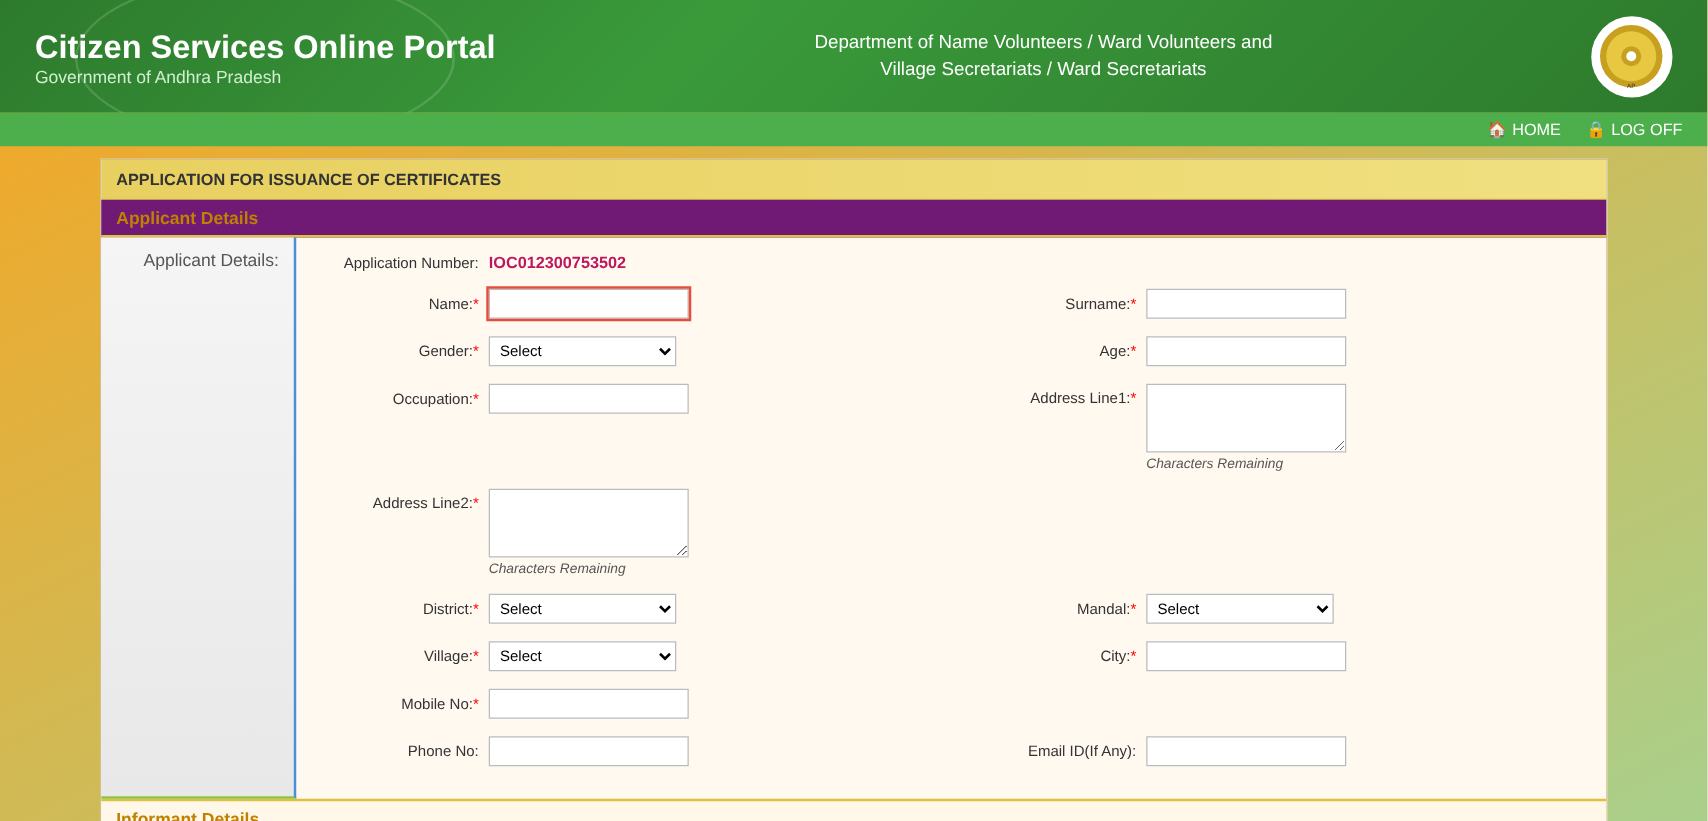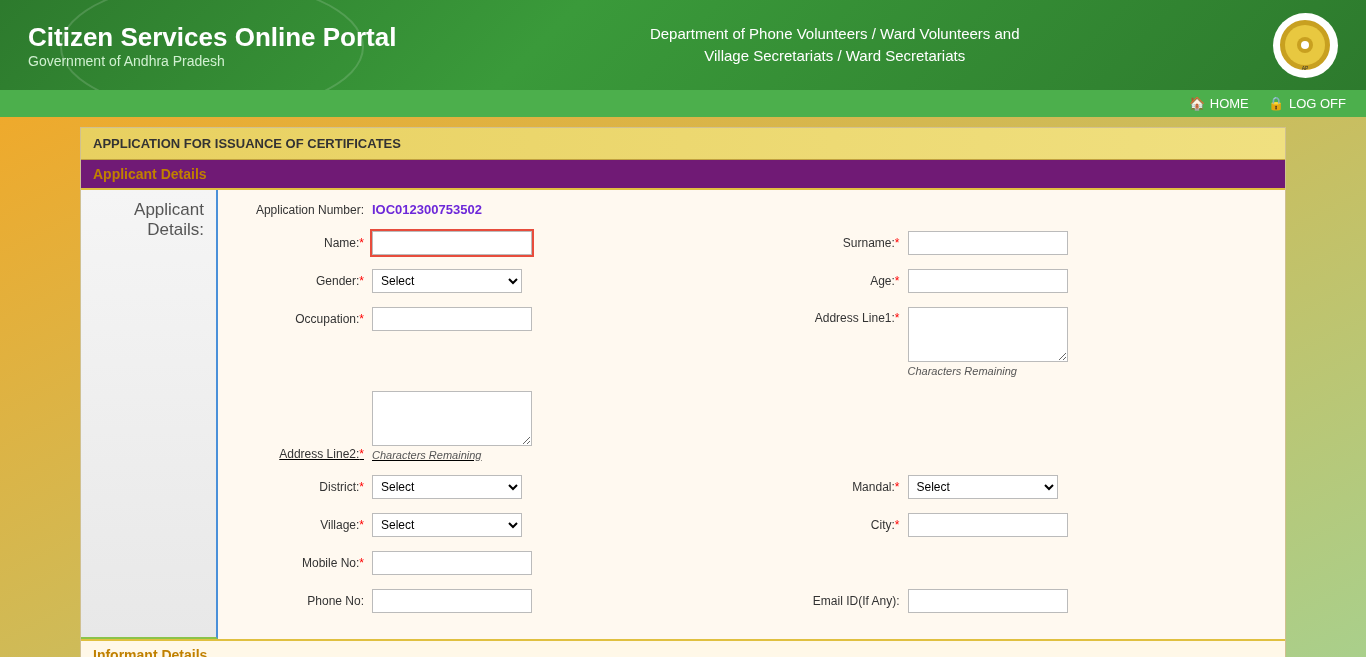--- a/index.html
+++ b/index.html
@@ -95,25 +95,25 @@
       color: #333;
       border-bottom: 1px solid #c0a040;
     }
 
     .sub-section {
       display: flex;
       min-height: 50px;
     }
 
     .sub-section-label {
-      width: 137px;
+      width: 156px;
       background: linear-gradient(to bottom, #f5f5f5, #e8e8e8);
       padding: 10px 12px;
       text-align: right;
-      font-size: 17px;
+      font-size: 14px;
       color: #555;
       border-right: 2px solid #4a90d9;
       border-bottom: 2px solid #8bc34a;
     }
 
     .form-area {
       flex: 1;
       padding: 12px 16px;
     }
 
@@ -192,21 +192,21 @@
   </style>
 </head>
 <body>
 
 <div class="header">
   <div class="header-left">
     <span class="header-title">Citizen Services Online Portal</span>
     <span class="header-subtitle">Government of Andhra Pradesh</span>
   </div>
   <div class="header-center">
-    <div>Department of Phone Volunteers / Ward Volunteers and</div>
+    <div>Department of Name Volunteers / Ward Volunteers and</div>
     <div>Village Secretariats / Ward Secretariats</div>
   </div>
   <div class="header-logo">
     <svg width="55" height="55" viewBox="0 0 55 55">
       <circle cx="27" cy="27" r="26" fill="#c8a020" stroke="#fff" stroke-width="2"></circle>
       <circle cx="27" cy="27" r="20" fill="#e8c840"></circle>
       <circle cx="27" cy="27" r="8" fill="#c8a020"></circle>
       <circle cx="27" cy="27" r="4" fill="#fff"></circle>
       <text x="27" y="52" text-anchor="middle" font-size="5" fill="#333">AP</text>
     </svg>
@@ -235,21 +235,21 @@
   <div class="sub-section">
     <div class="sub-section-label">
       <span>Applicant Details:</span>
     </div>
     <div class="form-area">
 
       <div class="two-col" style="margin-bottom:8px;">
         <div class="col-left">
           <div class="form-row">
             <span class="form-label">Application Number:</span>
-            <span style="font-size:13px; font-weight:bold; color:#6d28d9;">IOC012300753502</span>
+            <span style="font-size:13px; font-weight:bold; color:#be185d;">IOC012300753502</span>
           </div>
         </div>
       </div>
 
       <div class="two-col" style="margin-bottom:8px;justify-content:flex-end;">
         <div class="col-left">
           <div class="form-row">
             <span class="form-label">Name:<span class="required">*</span></span>
             <input type="text" class="form-input focused" style="outline: rgb(231, 76, 60) solid 2px;">
           </div>
@@ -295,21 +295,21 @@
             <div>
               <textarea class="address-textarea" style=""></textarea>
               <div class="chars-remaining">Characters Remaining</div>
             </div>
           </div>
         </div>
       </div>
 
       <div class="two-col" style="margin-bottom:8px;">
         <div class="col-left">
-          <div class="form-row" style="align-items:flex-end;text-decoration:underline;">
+          <div class="form-row" style="align-items:flex-start;">
             <span class="form-label" style="padding-top:4px;">Address Line2:<span class="required">*</span></span>
             <div>
               <textarea class="address-textarea" style=""></textarea>
               <div class="chars-remaining">Characters Remaining</div>
             </div>
           </div>
         </div>
       </div>
 
       <div class="two-col" style="margin-bottom:8px;">

